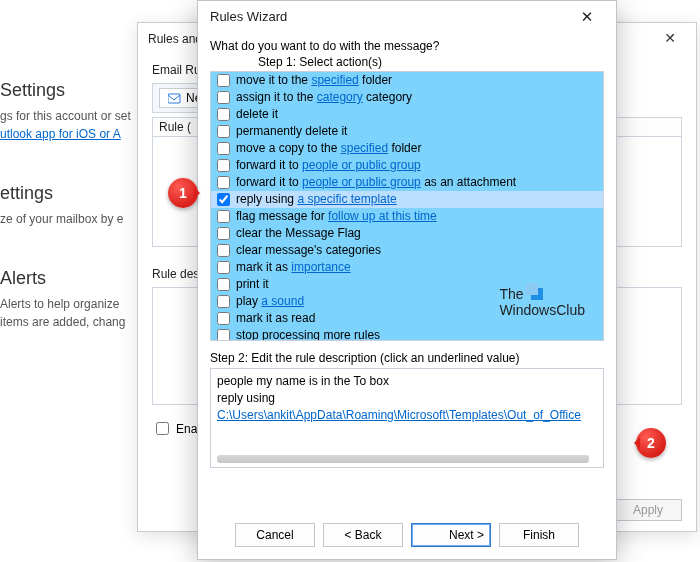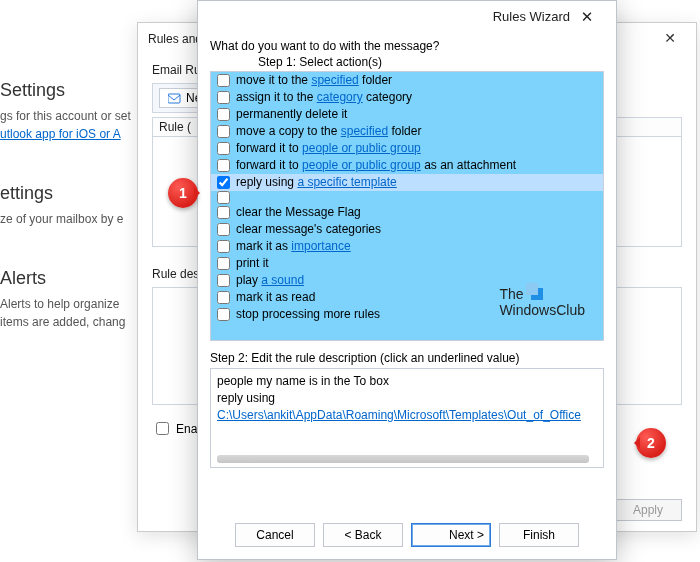--- a/index.html
+++ b/index.html
@@ -81,21 +81,21 @@
     top: 0; left: 197px;
     width: 420px; height: 560px;
     background: #fff;
     border: 1px solid #bfc4cc;
     box-shadow: 0 6px 26px rgba(0,0,0,0.25);
     display: flex; flex-direction: column;
   }
   .d2-title {
     height: 32px; line-height: 32px; padding: 0 12px;
     font-size: 13px; color: #222;
-    display:flex;align-items:center;justify-content:flex-end;
+    display:flex;align-items:center;justify-content:space-between;
     border-bottom: 1px solid #fff;
   }
   .d2-body {
     padding: 6px 12px 4px 12px; flex: 1; overflow: hidden;
     font-size: 12px;
   }
   .d2-q { margin-bottom: 2px; }
   .d2-step { margin-bottom: 2px; margin-left: 48px; }
   .actions-box {
     border: 1px solid #c9cfda; height: 270px;
@@ -231,40 +231,45 @@
       <div class="action-row">
           <input type="checkbox" style="">
           <span>move it to the <span class="link">specified</span> folder</span>
         </div>
         <div class="action-row">
           <input type="checkbox" style="">
           <span>assign it to the <span class="link">category</span> category</span>
         </div>
         <div class="action-row">
           <input type="checkbox" style="">
+          <span>delete it</span>
+        </div>
+        <div class="action-row">
+          <input type="checkbox" style="">
           <span>permanently delete it</span>
         </div>
         <div class="action-row">
           <input type="checkbox" style="">
           <span>move a copy to the <span class="link">specified</span> folder</span>
         </div>
         <div class="action-row">
           <input type="checkbox" style="">
           <span>forward it to <span class="link">people or public group</span></span>
         </div>
         <div class="action-row">
           <input type="checkbox" style="">
           <span>forward it to <span class="link">people or public group</span> as an attachment</span>
         </div>
         <div class="action-row selected">
           <input type="checkbox" checked="" style="">
           <span>reply using <span class="link">a specific template</span></span>
         </div>
         <div class="action-row">
           <input type="checkbox" style="">
+          <span>flag message for <span class="link">follow up at this time</span></span>
         </div>
         <div class="action-row">
           <input type="checkbox" style="">
           <span>clear the Message Flag</span>
         </div>
         <div class="action-row">
           <input type="checkbox" style="">
           <span>clear message's categories</span>
         </div>
         <div class="action-row">

